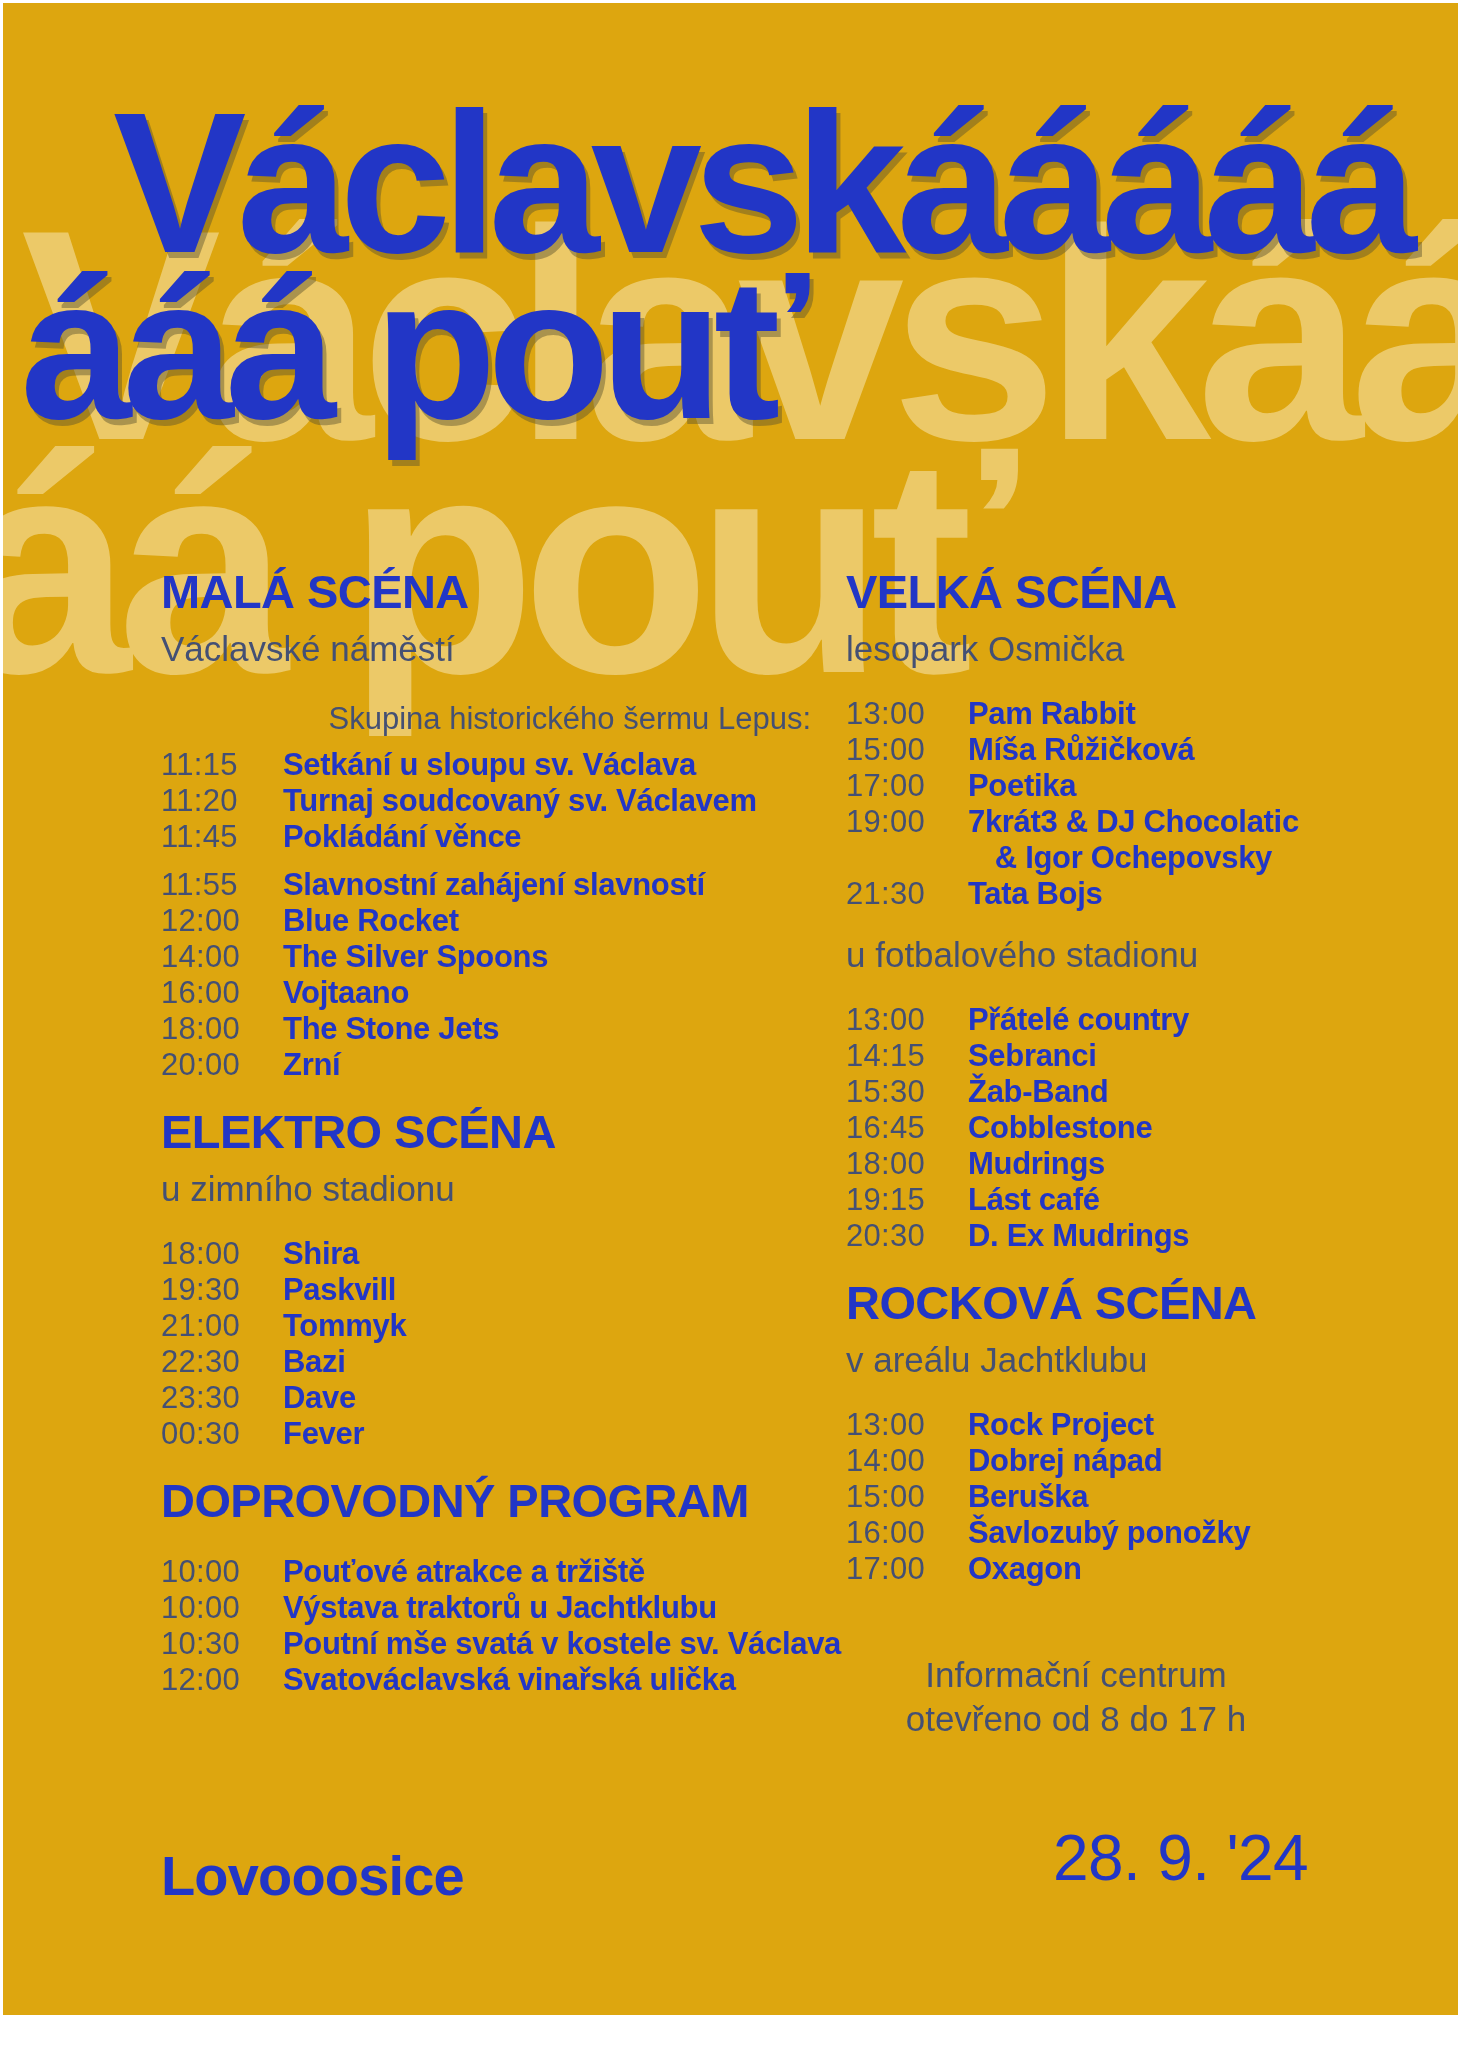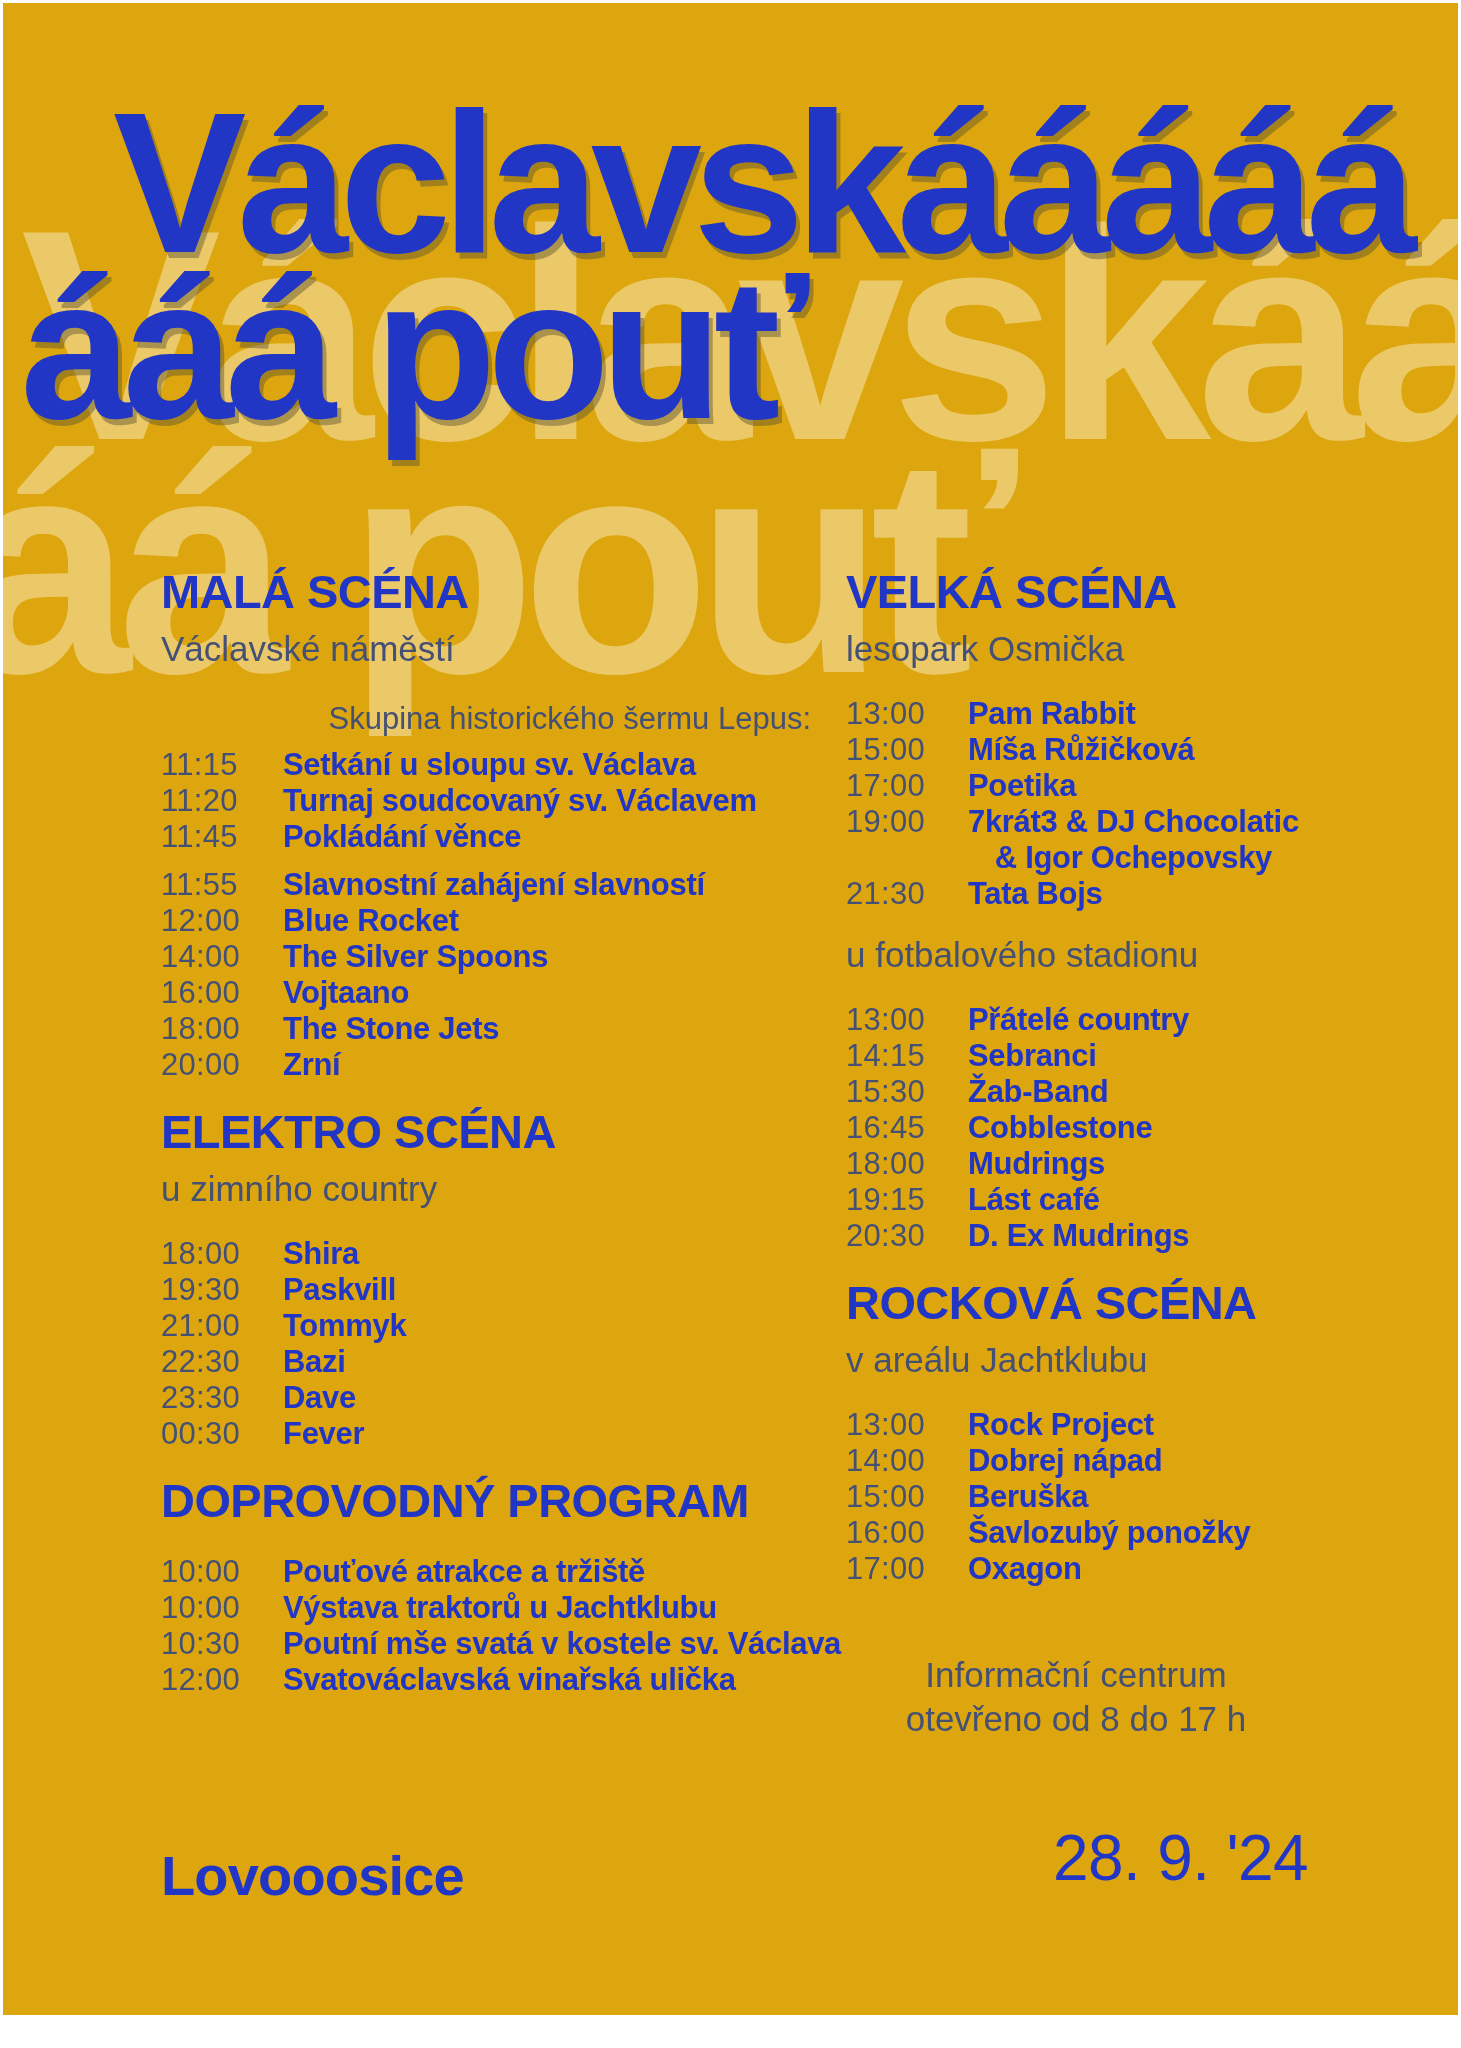--- a/index.html
+++ b/index.html
@@ -135,21 +135,21 @@
           <div class="row">
             <span class="time">20:00</span>
             <span class="act">
               <div>Zrní</div>
             </span>
           </div>
         </div>
       </div>
       <div class="section">
         <h2 class="stage-name">ELEKTRO SCÉNA</h2>
-        <div class="stage-venue">u zimního country</div>
+        <div class="stage-venue">u zimního stadionu</div>
         <div class="group">
           <div class="row">
             <span class="time">18:00</span>
             <span class="act">
               <div>Shira</div>
             </span>
           </div>
           <div class="row">
             <span class="time">19:30</span>
             <span class="act">

